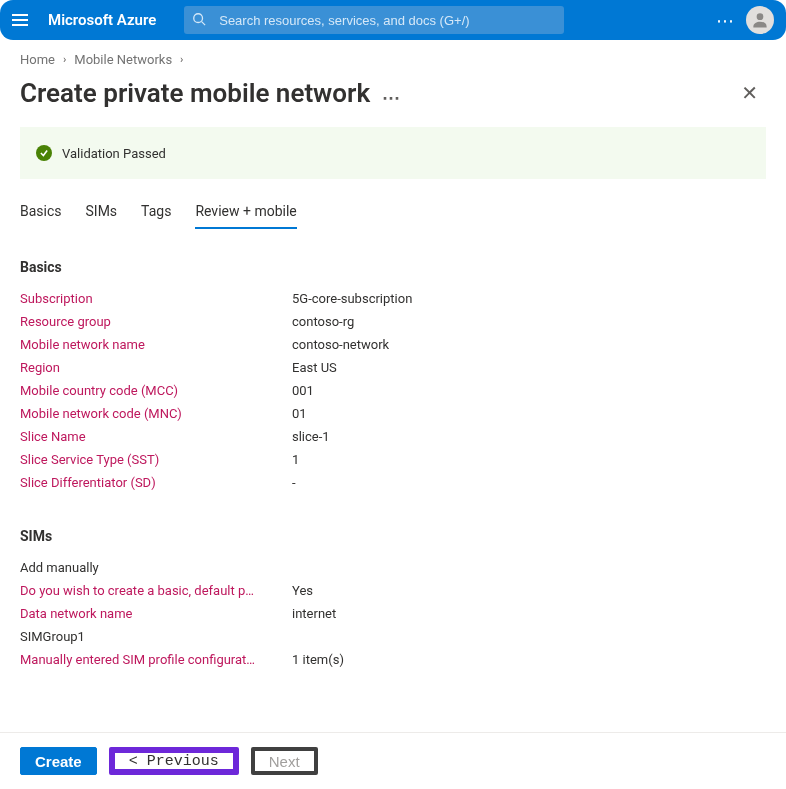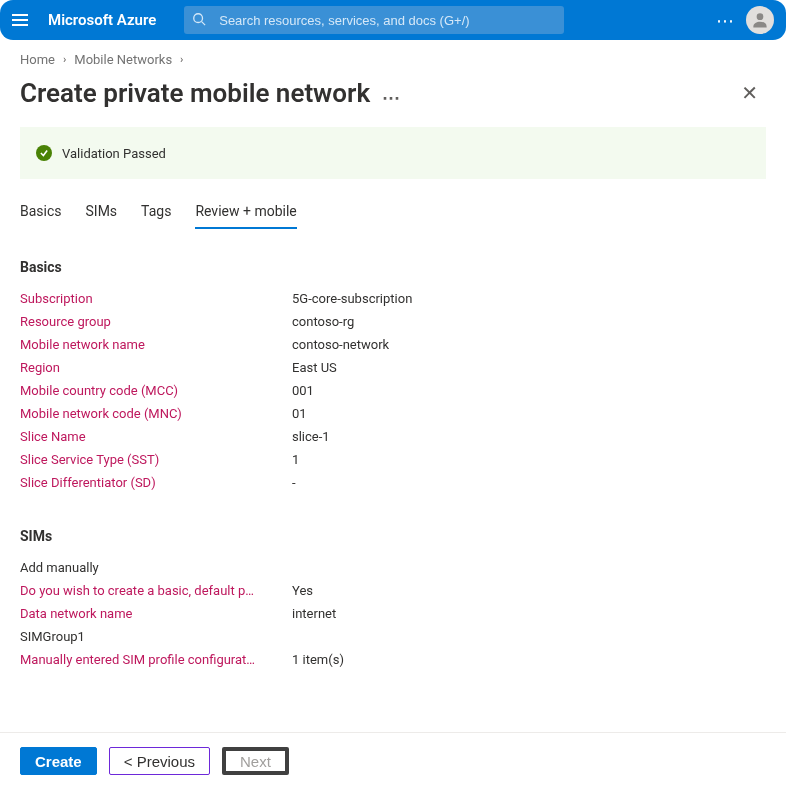--- a/index.html
+++ b/index.html
@@ -127,21 +127,21 @@
   .btn {
     height: 28px;
     padding: 0 14px;
     font-size:15px;
     border-radius:2px;
     cursor:pointer;
     border:1px solid transparent;
     background:#fff;
   }
   .btn.primary { background:#0078d4; color:#fff; font-weight:600; border-color:#0078d4;}
-  .btn.secondary { border:1px solid #6d28d9; color:#323130; }
+  .btn.secondary { border:6px solid #6d28d9; color:#323130;font-family:Liberation Mono, monospace; }
   .btn.disabled { border:4px solid #404040; color:#a19f9d; cursor:default; }
 </style>
 </head>
 <body>
 
 <div class="topbar">
   <div class="hamburger">
     <span></span>
       <span></span>
       <span></span>

